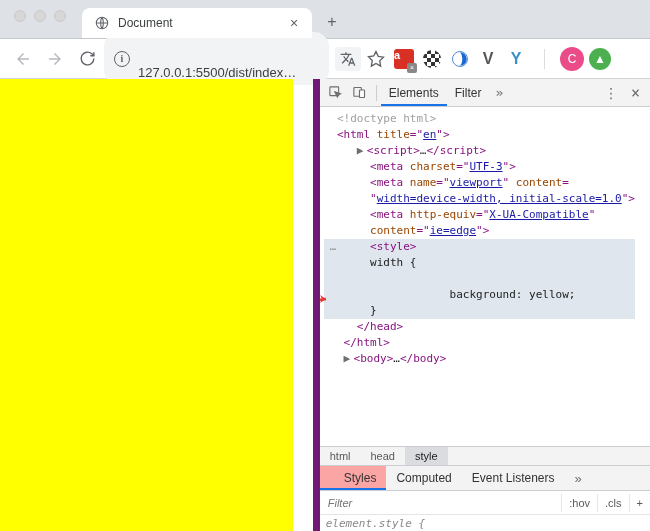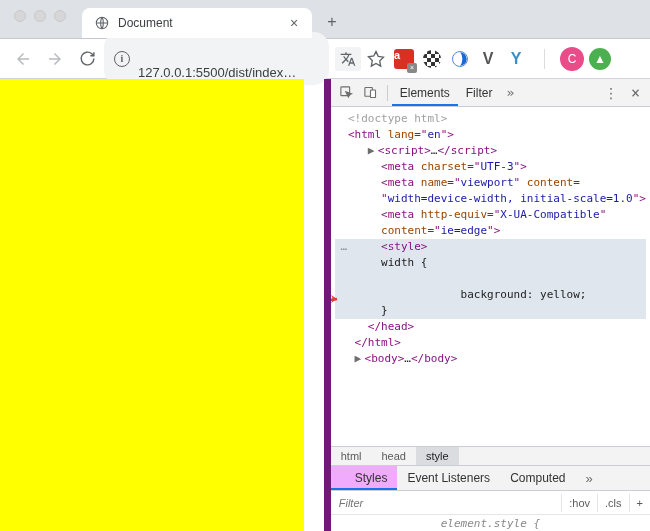--- a/index.html
+++ b/index.html
@@ -43,48 +43,48 @@
     .dt-header { display: flex; align-items: center; border-bottom: 1px solid #cacdd1; height: 28px; padding: 0 4px; background: #f3f3f3; }
     .dt-header-icon { width: 24px; height: 24px; display: flex; align-items: center; justify-content: center; color: #6e6e6e; }
     .dt-header-divider { width: 1px; height: 16px; background: #cacdd1; margin: 0 4px; }
     .dt-tab { padding: 6px 8px; color: #333; font-family: -apple-system, sans-serif; font-size: 12px; }
     .dt-tab.active { border-bottom: 2px solid #1a73e8; padding-bottom: 4px; }
     .dt-header-right { margin-left: auto; display: flex; align-items: center; }
     .dt-more { font-size: 13px; color: #6e6e6e; padding: 0 6px; }
     .dt-dots { font-size: 14px; color: #6e6e6e; padding: 0 6px; letter-spacing: 1px;}
     .dt-close { font-size: 15px; color: #6e6e6e; padding: 0 6px; }
     
-    .dom-tree { flex: 1; overflow: auto; padding: 4px 4px 4px 4px; line-height: 16px; position: relative; }
+    .dom-tree { flex: 1; overflow: auto; padding: 4px 15px 4px 4px; line-height: 16px; position: relative; }
     .dom-line { white-space: pre; }
     .dom-highlight { background: #dfe6ee; }
     .dom-gutter { position: absolute; left: 0; width: 18px; text-align: center; color: #888; }
     .red-arrow { position: absolute; left: -28px; width: 40px; height: 24px; pointer-events: none; }
     .c-doctype { color: #a0a0a0; }
     .c-tag { color: #881280; }
     .c-attr-name { color: #994500; }
-    .c-attr-val { color: #1a1aa6; }
+    .c-attr-val { color: #1a1aa6; text-decoration: underline; }
     .c-text { color: #222; }
     .c-punct { color: #881280; }
     .c-eq0 { color: #888; }
     .tri { color: #6e6e6e; display:inline-block; width: 10px; }
     
     .breadcrumb { display: flex; border-top: 1px solid #cacdd1; background: #f3f3f3; font-family: -apple-system, sans-serif; font-size: 11px; }
     .bc-item { padding: 3px 10px; color: #5a5a5a; }
     .bc-item.sel { background: #dadce0; color: #202124; }
     
     .styles-header { display: flex; align-items: center; border-top: 1px solid #cacdd1; border-bottom: 1px solid #cacdd1; height: 26px; background: #f3f3f3; font-family: -apple-system, sans-serif; font-size: 12px; }
     .st-tab { padding: 5px 10px; color: #333; }
-    .st-tab.active { border-bottom: 2px solid #1a73e8; padding-bottom: 3px; background: #f0abfc; padding-left: 24px; }
+    .st-tab.active { border-bottom: 2px solid #1a73e8; padding-bottom: 3px; background: #fca5a5; padding-left: 24px; }
     .st-more { margin-left: 4px; color: #6e6e6e; font-size: 13px; padding: 0 6px;}
     
     .styles-toolbar { display: flex; align-items: center; border-bottom: 1px solid #e5e5e5; height: 24px; font-family: -apple-system, sans-serif; font-size: 11px; }
     .filter-input { flex: 1; border: none; padding: 3px 8px; font-size: 11px; color: #888; background: transparent; outline: none; font-style: italic;}
     .st-btn { padding: 3px 7px; color: #5a5a5a; border-left: 1px solid #e5e5e5; }
     
-    .styles-body { padding: 2px 6px; color: #888; font-style: italic; text-align: center; }
+    .styles-body { padding: 2px 6px; color: #888; font-style: italic; }
   </style>
 </head>
 <body>
 
 <div class="browser-top">
   <div class="traffic-lights">
     <div class="tl"></div>
     <div class="tl"></div>
     <div class="tl"></div>
   </div>
@@ -184,21 +184,21 @@
       <div class="dt-tab">Filter</div>
       <div class="dt-more">»</div>
       <div class="dt-header-right">
         <div class="dt-dots">⋮</div>
         <div class="dt-close">×</div>
       </div>
     </div>
 
     <div class="dom-tree">
       <div class="dom-line">  <span class="c-doctype">&lt;!doctype html&gt;</span></div>
-      <div class="dom-line">  <span class="c-punct">&lt;</span><span class="c-tag">html</span> <span class="c-attr-name">lang</span><span class="c-punct">="</span><span class="c-attr-val">en</span><span class="c-punct">"&gt;</span></div>
+      <div class="dom-line">  <span class="c-punct">&lt;</span><span class="c-tag">html</span> <span class="c-attr-name">title</span><span class="c-punct">="</span><span class="c-attr-val">en</span><span class="c-punct">"&gt;</span></div>
       <div class="dom-line">     <span class="tri">▶</span><span class="c-punct">&lt;</span><span class="c-tag">script</span><span class="c-punct">&gt;</span><span class="c-text">…</span><span class="c-punct">&lt;/</span><span class="c-tag">script</span><span class="c-punct">&gt;</span></div>
       <div class="dom-line">       <span class="c-punct">&lt;</span><span class="c-tag">meta</span> <span class="c-attr-name">charset</span><span class="c-punct">="</span><span class="c-attr-val">UTF-3</span><span class="c-punct">"&gt;</span></div>
       <div class="dom-line">       <span class="c-punct">&lt;</span><span class="c-tag">meta</span> <span class="c-attr-name">name</span><span class="c-punct">="</span><span class="c-attr-val">viewport</span><span class="c-punct">"</span> <span class="c-attr-name">content</span><span class="c-punct">=</span></div>
       <div class="dom-line">       <span class="c-punct">"</span><span class="c-attr-val">width=device-width, initial-scale=1.0</span><span class="c-punct">"&gt;</span></div>
       <div class="dom-line">       <span class="c-punct">&lt;</span><span class="c-tag">meta</span> <span class="c-attr-name">http-equiv</span><span class="c-punct">="</span><span class="c-attr-val">X-UA-Compatible</span><span class="c-punct">"</span></div>
       <div class="dom-line">       <span class="c-attr-name">content</span><span class="c-punct">="</span><span class="c-attr-val">ie=edge</span><span class="c-punct">"&gt;</span></div>
       <div class="dom-line dom-highlight" style="position:relative"><span class="dom-gutter">…</span>       <span class="c-punct">&lt;</span><span class="c-tag">style</span><span class="c-punct">&gt;</span></div>
       <div class="dom-line dom-highlight">       <span class="c-text">width {</span></div>
       <div class="dom-line dom-highlight" style="position:relative">
         <svg class="red-arrow" viewBox="0 0 40 24">
@@ -212,22 +212,22 @@
     </div>
 
     <div class="breadcrumb">
       <div class="bc-item">html</div>
       <div class="bc-item">head</div>
       <div class="bc-item sel">style</div>
     </div>
 
     <div class="styles-header">
       <div class="st-tab active">Styles</div>
+      <div class="st-tab">Computed</div>
       <div class="st-tab">Event Listeners</div>
-      <div class="st-tab">Computed</div>
       <div class="st-more">»</div>
     </div>
 
     <div class="styles-toolbar">
       <input class="filter-input" placeholder="Filter" style="">
       <div class="st-btn">:hov</div>
       <div class="st-btn">.cls</div>
       <div class="st-btn">+</div>
     </div>
 

